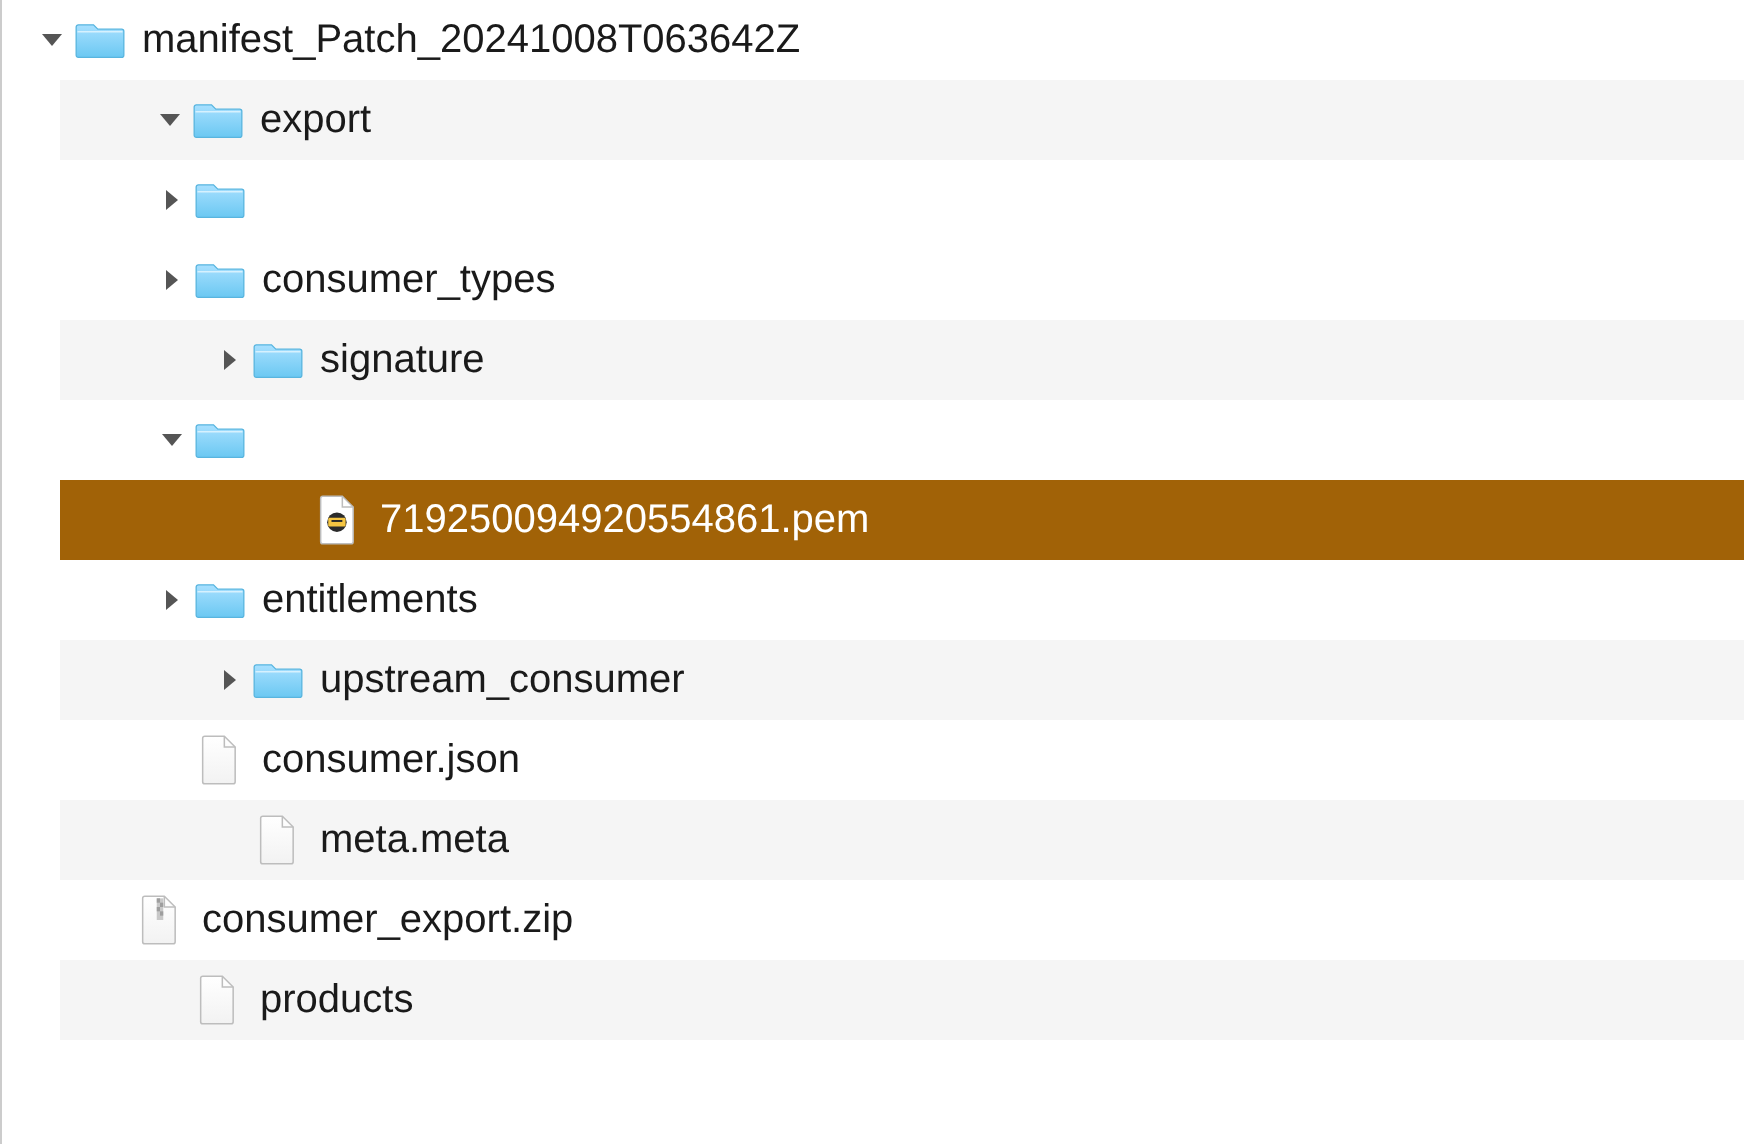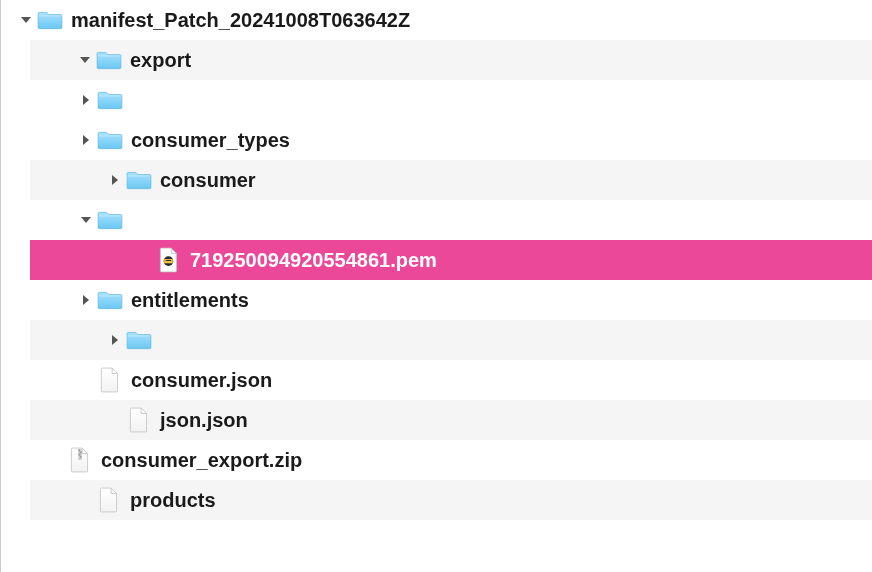--- a/index.html
+++ b/index.html
@@ -8,35 +8,34 @@
       font-size: 20px;
       color: #1a1a1a;
       background: #fff;
       width: 872px;
       height: 572px;
       overflow: hidden;
       border-left: 1px solid #ccc;
     }
     .tree {
       width: 100%;
-      font-weight: bold;
     }
     .row {
       display: flex;
       align-items: center;
       height: 40px;
       white-space: nowrap;
       padding-left: 4px;
     }
     .row.alt {
       background: #f5f5f5;
       margin-left: 29px;
     }
     .row.selected {
-      background: #ec4899;
+      background: #a16207;
       color: #fff;
     }
     .indent {
       display: inline-block;
       flex-shrink: 0;
     }
     .chevron {
       width: 18px;
       display: inline-flex;
       justify-content: center;
@@ -174,21 +173,21 @@
     <span class="chevron">
         <svg width="10" height="12">
           <use href="#chev-right"></use>
         </svg>
       </span>
     <span class="icon">
         <svg width="26" height="22">
           <use href="#folder"></use>
         </svg>
       </span>
-    <span class="label">consumer</span>
+    <span class="label">signature</span>
   </div>
 
   <div class="row">
     <span class="indent" style="width:72px"></span>
     <span class="chevron">
         <svg width="12" height="10">
           <use href="#chev-down"></use>
         </svg>
       </span>
     <span class="icon">
@@ -233,20 +232,21 @@
     <span class="chevron">
         <svg width="10" height="12">
           <use href="#chev-right"></use>
         </svg>
       </span>
     <span class="icon">
         <svg width="26" height="22">
           <use href="#folder"></use>
         </svg>
       </span>
+    <span class="label">upstream_consumer</span>
   </div>
 
   <div class="row">
     <span class="indent" style="width:72px"></span>
     <span class="chevron spacer">
         <svg width="10" height="12">
           <use href="#chev-right"></use>
         </svg>
       </span>
     <span class="icon">
@@ -262,21 +262,21 @@
     <span class="chevron spacer">
         <svg width="10" height="12">
           <use href="#chev-right"></use>
         </svg>
       </span>
     <span class="icon">
         <svg width="22" height="26">
           <use href="#doc"></use>
         </svg>
       </span>
-    <span class="label">json.json</span>
+    <span class="label">meta.meta</span>
   </div>
 
   <div class="row">
     <span class="indent" style="width:42px"></span>
     <span class="chevron spacer">
         <svg width="10" height="12">
           <use href="#chev-right"></use>
         </svg>
       </span>
     <span class="icon">

